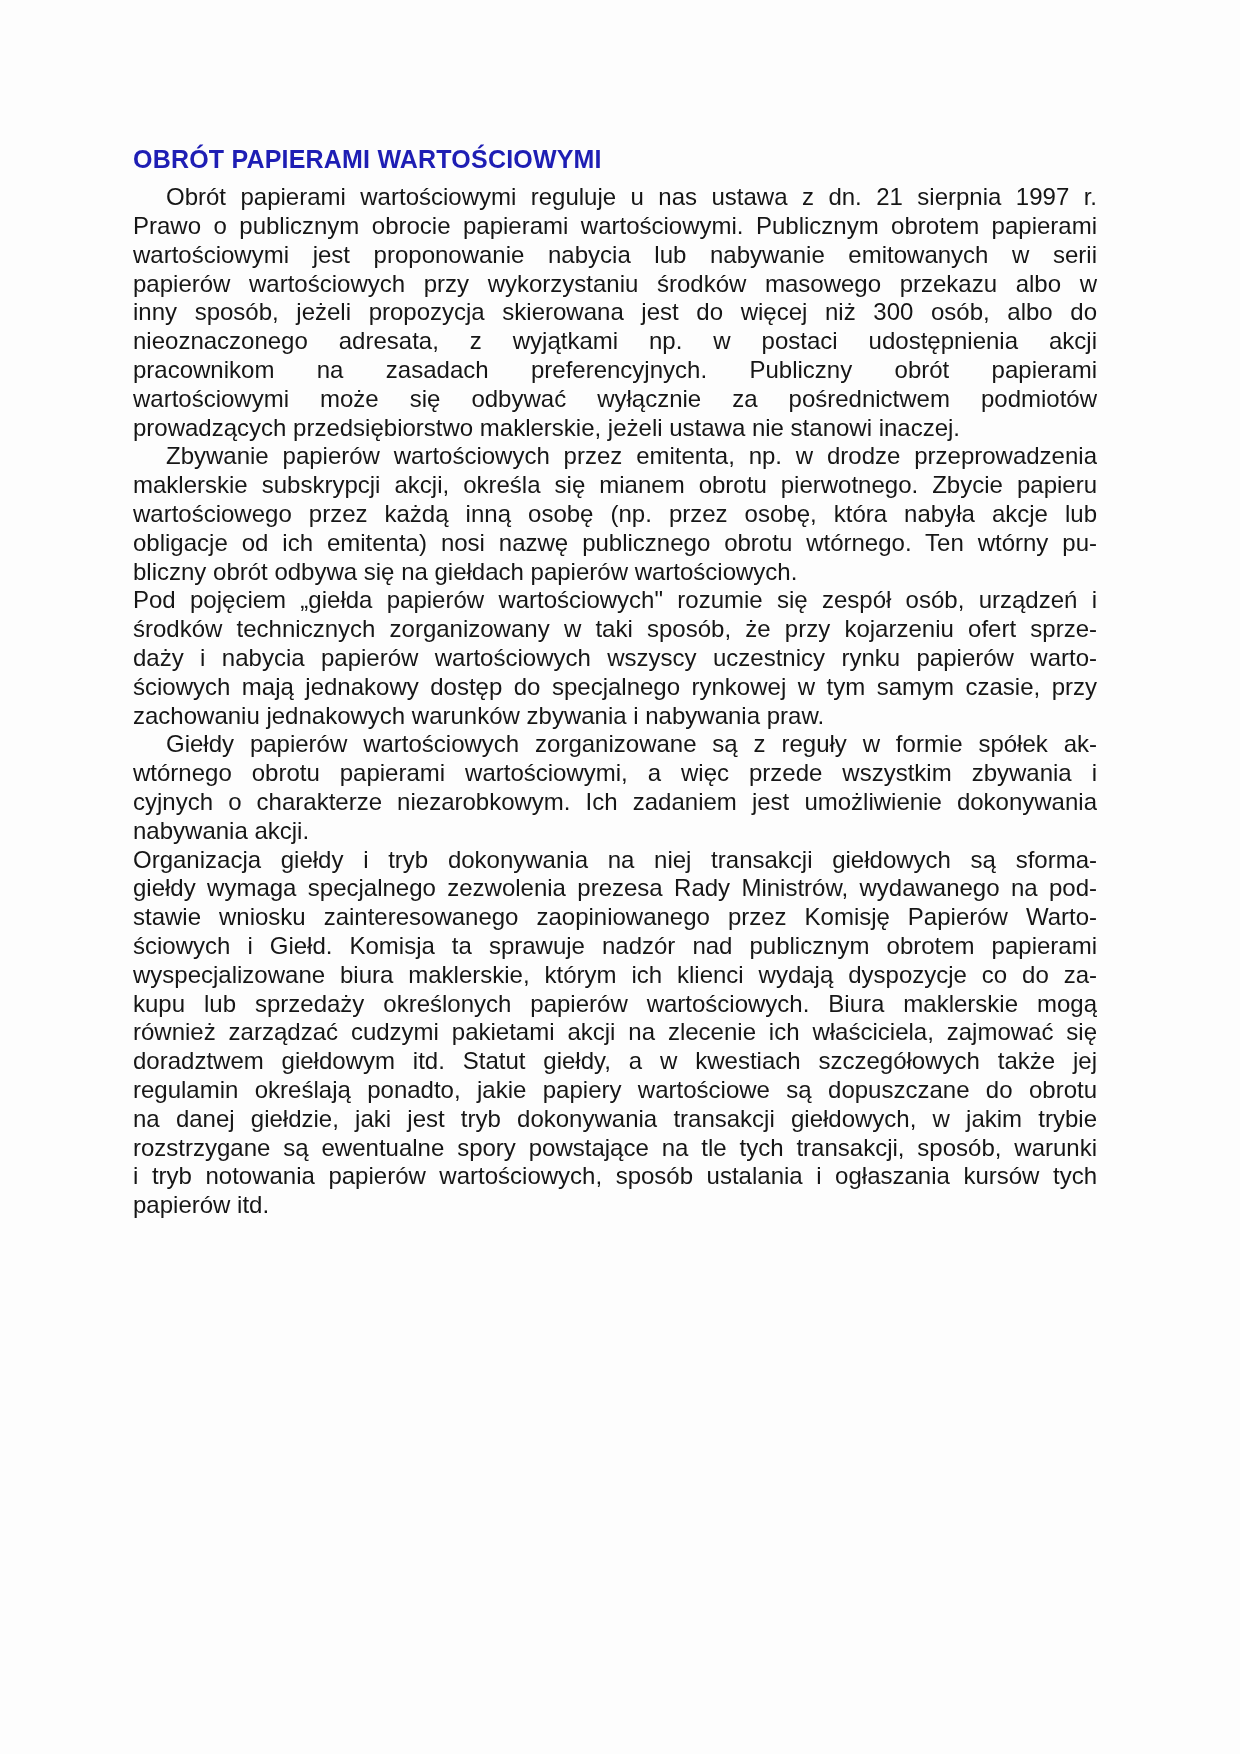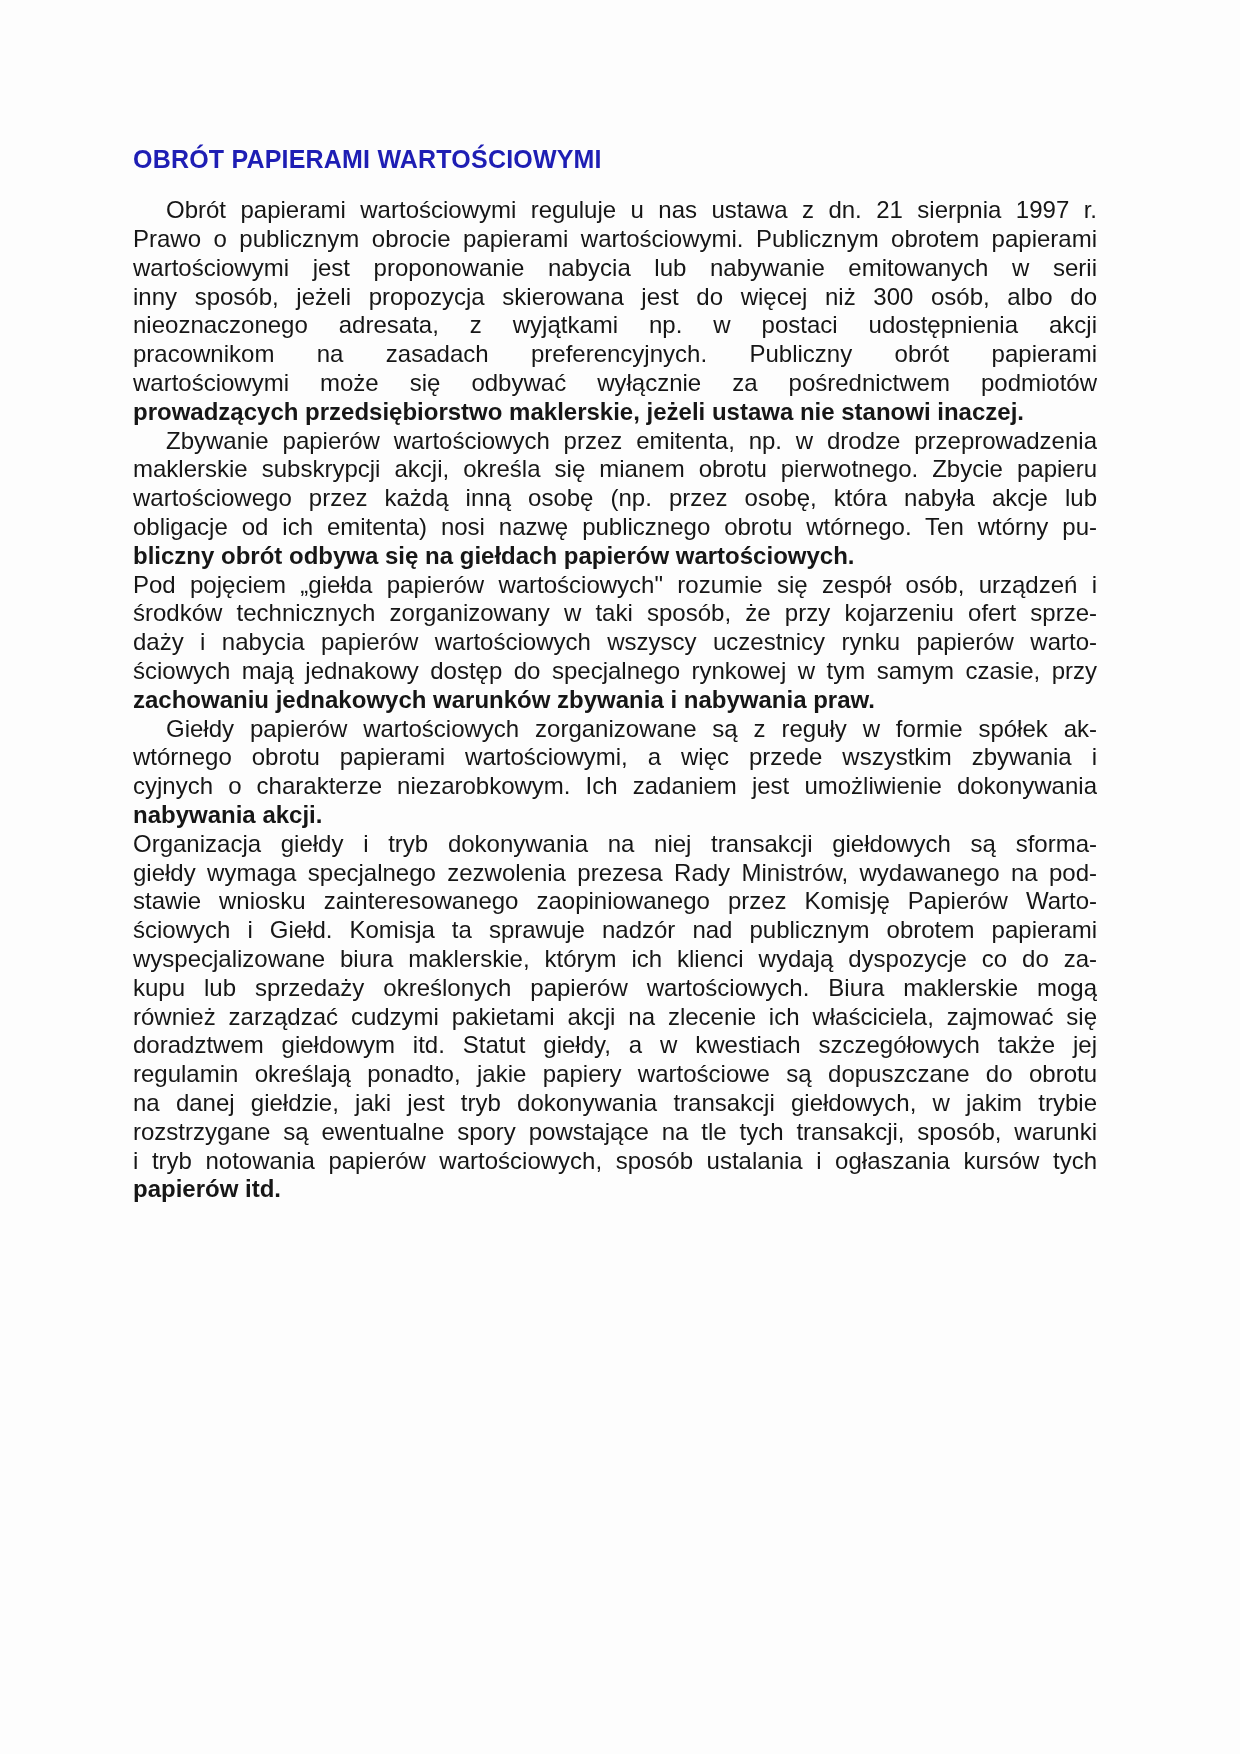--- a/index.html
+++ b/index.html
@@ -21,52 +21,52 @@
     left:133px;
     top:146px;
     width:964px;
   }
   .page-title{
     font-size:25px;
     font-weight:bold;
     color:var(--heading-color);
     line-height:1.05;
     letter-spacing:0.2px;
-    margin:0 0 24px 0;
+    margin:0 0 11px 0;
   }
   .doc-body{
     font-size:24px;
     line-height:28.8px;
   }
   .paragraph{margin:0;}
   .line{
     text-align:justify;
     text-align-last:justify;
     white-space:normal;
     overflow:hidden;
   }
   .line.indent{
     text-indent:33px;
   }
   .line.last{
     text-align:left;
     text-align-last:left;
-    font-weight:bold;
   }
 </style>
 </head>
 <body>
 
 <div class="page">
   <h1 class="page-title">OBRÓT PAPIERAMI WARTOŚCIOWYMI</h1>
   <div class="doc-body">
       <div class="paragraph">
         <div class="line indent">Obrót papierami wartościowymi reguluje u nas ustawa z dn. 21 sierpnia 1997 r.</div>
         <div class="line">Prawo o publicznym obrocie papierami wartościowymi. Publicznym obrotem papierami</div>
         <div class="line">wartościowymi jest proponowanie nabycia lub nabywanie emitowanych w serii</div>
+        <div class="line">papierów wartościowych przy wykorzystaniu środków masowego przekazu albo w</div>
         <div class="line">inny sposób, jeżeli propozycja skierowana jest do więcej niż 300 osób, albo do</div>
         <div class="line">nieoznaczonego adresata, z wyjątkami np. w postaci udostępnienia akcji</div>
         <div class="line">pracownikom na zasadach preferencyjnych. Publiczny obrót papierami</div>
         <div class="line">wartościowymi może się odbywać wyłącznie za pośrednictwem podmiotów</div>
         <div class="line last">prowadzących przedsiębiorstwo maklerskie, jeżeli ustawa nie stanowi inaczej.</div>
       </div>
       <div class="paragraph">
         <div class="line indent">Zbywanie papierów wartościowych przez emitenta, np. w drodze przeprowadzenia</div>
         <div class="line">maklerskie subskrypcji akcji, określa się mianem obrotu pierwotnego. Zbycie papieru</div>
         <div class="line">wartościowego przez każdą inną osobę (np. przez osobę, która nabyła akcje lub</div>

